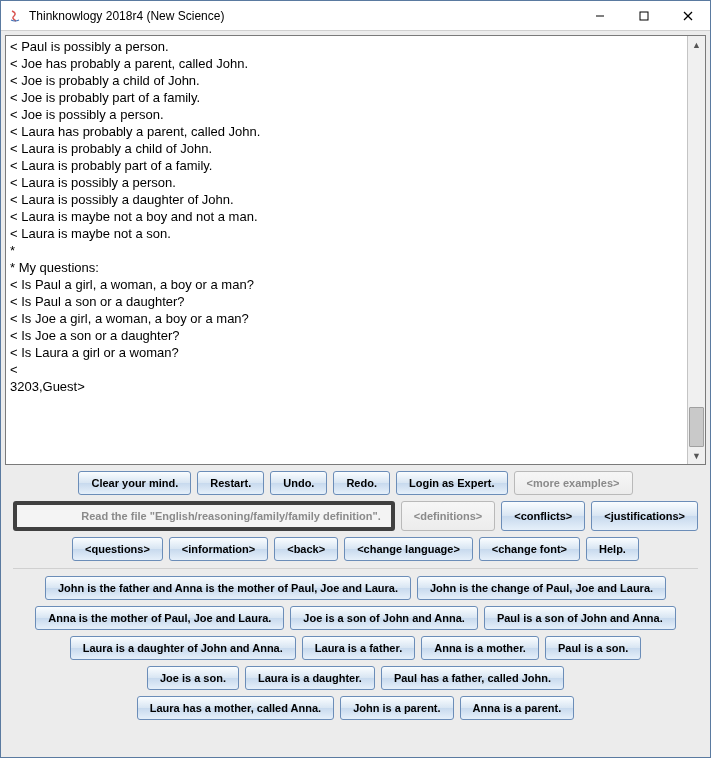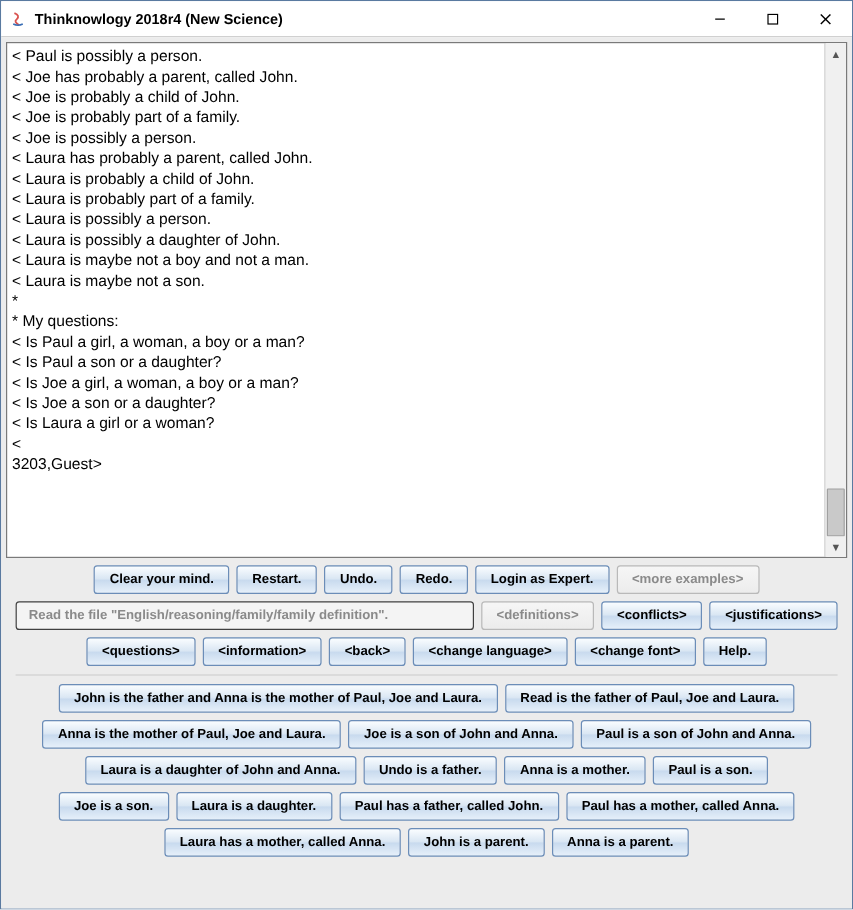--- a/index.html
+++ b/index.html
@@ -29,21 +29,20 @@
   .titlebar .app-icon {
     width: 16px; height: 16px;
     margin-right: 6px;
     display: inline-flex;
     align-items: center; justify-content: center;
   }
   .titlebar .title-text {
     flex: 1;
     font-size: 12px;
     color: #000;
-    font-weight: bold;
   }
   .win-btns { display:flex; height:100%; }
   .win-btn {
     width: 44px; height: 100%;
     display:flex; align-items:center; justify-content:center;
     font-size: 12px; color:#000;
     background: transparent;
     border: none;
   }
   .win-btn.close { width: 44px; }
@@ -131,23 +130,23 @@
     cursor: default;
   }
   .readbox {
     flex: 1;
     min-width: 300px;
     font-size: 11px;
     font-weight: bold;
     color: #8a8a8a;
     padding: 5px 10px;
     background: #f4f4f4;
-    border: 1px solid #404040;
+    border: 4px solid #404040;
     border-radius: 3px;
-    text-align: left;
+    text-align: right;
   }
   hr.sep { border: none; border-top: 1px solid #d0d0d0; margin: 1px 0; }
 </style>
 </head>
 <body>
 
 <div class="window">
 
   <div class="titlebar">
     <span class="app-icon">
@@ -234,38 +233,37 @@
         <button class="btn">&lt;back&gt;</button>
         <button class="btn">&lt;change language&gt;</button>
         <button class="btn">&lt;change font&gt;</button>
         <button class="btn">Help.</button>
       </div>
 
       <hr class="sep">
 
       <div class="row">
         <button class="btn">John is the father and Anna is the mother of Paul, Joe and Laura.</button>
-        <button class="btn">Read is the father of Paul, Joe and Laura.</button>
+        <button class="btn">John is the change of Paul, Joe and Laura.</button>
       </div>
       <div class="row">
         <button class="btn">Anna is the mother of Paul, Joe and Laura.</button>
         <button class="btn">Joe is a son of John and Anna.</button>
         <button class="btn">Paul is a son of John and Anna.</button>
       </div>
       <div class="row">
         <button class="btn">Laura is a daughter of John and Anna.</button>
-        <button class="btn">Undo is a father.</button>
+        <button class="btn">Laura is a father.</button>
         <button class="btn">Anna is a mother.</button>
         <button class="btn">Paul is a son.</button>
       </div>
       <div class="row">
         <button class="btn">Joe is a son.</button>
         <button class="btn">Laura is a daughter.</button>
         <button class="btn">Paul has a father, called John.</button>
-        <button class="btn">Paul has a mother, called Anna.</button>
       </div>
       <div class="row">
         <button class="btn">Laura has a mother, called Anna.</button>
         <button class="btn">John is a parent.</button>
         <button class="btn">Anna is a parent.</button>
       </div>
 
     </div>
   </div>
 </div>

